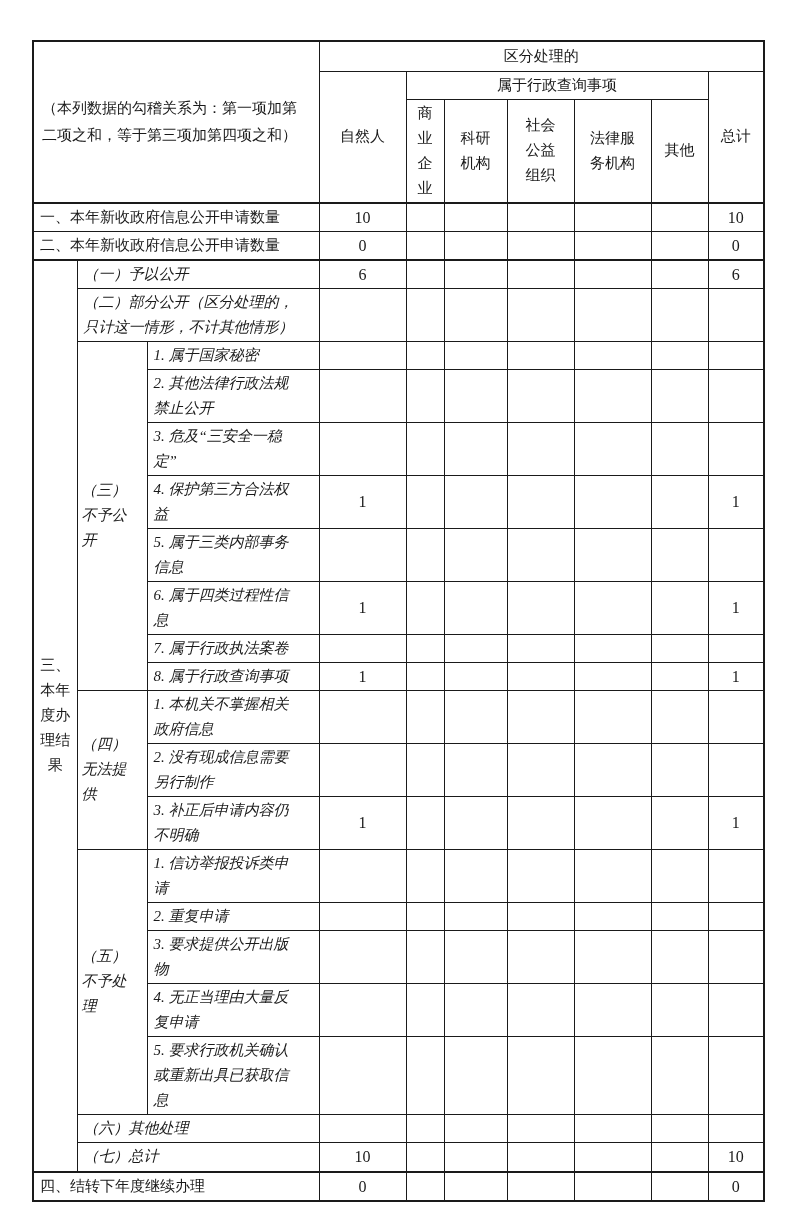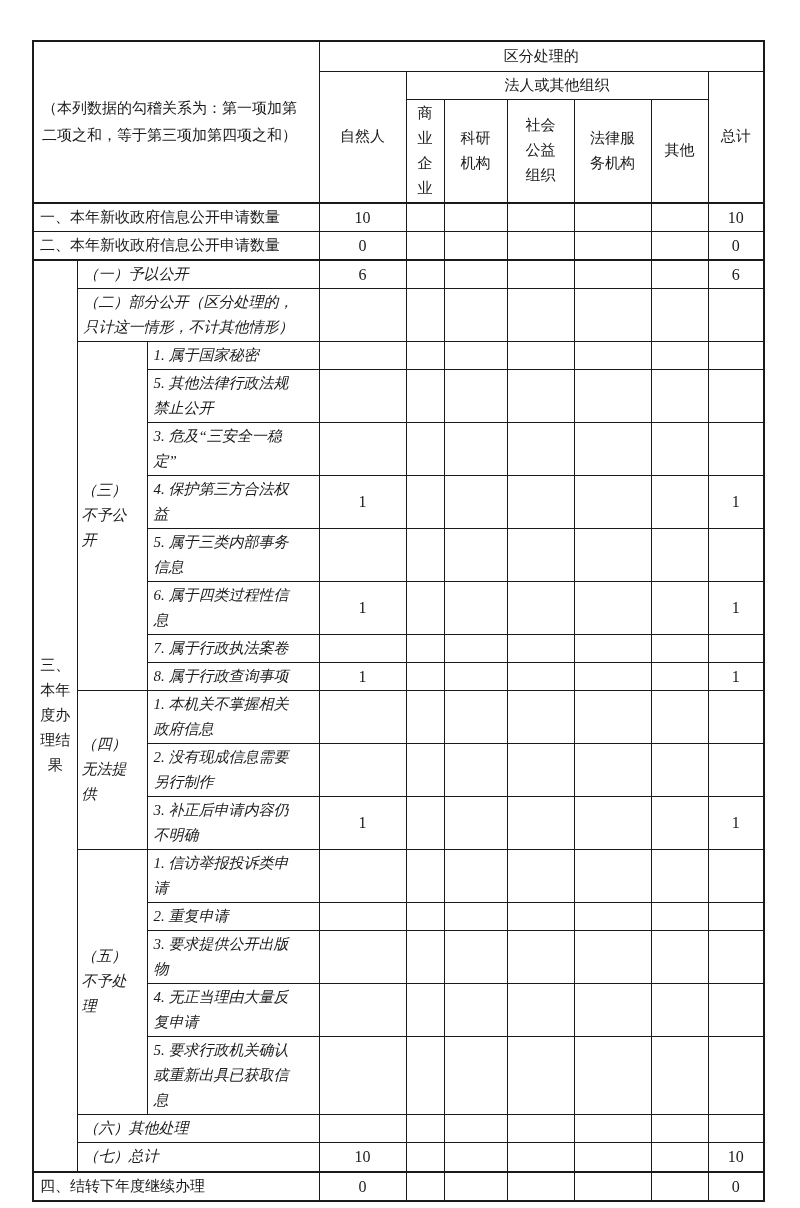--- a/index.html
+++ b/index.html
@@ -40,21 +40,21 @@
       <col style="width:56px">
     </colgroup>
 
     <tbody>
         <tr class="h1">
       <td colspan="3" rowspan="3" class="note-cell">（本列数据的勾稽关系为：第一项加第二项之和，等于第三项加第四项之和）</td>
       <td colspan="7" class="ctr">区分处理的</td>
     </tr>
     <tr class="h2">
       <td rowspan="2" class="ctr">自然人</td>
-      <td colspan="5" class="ctr">法人或其他组织</td>
+      <td colspan="5" class="ctr">属于行政查询事项</td>
       <td rowspan="2" class="ctr">总计</td>
     </tr>
     <tr class="h3">
       <td class="ctr pre">商
 业
 企
 业</td>
       <td class="ctr pre">科研
 机构</td>
       <td class="ctr pre">社会
@@ -122,21 +122,21 @@
       <td class="lbl kai pre">1. 属于国家秘密</td>
       <td class="val"></td>
       <td class="val"></td>
       <td class="val"></td>
       <td class="val"></td>
       <td class="val"></td>
       <td class="val"></td>
       <td class="val"></td>
     </tr>
     <tr class="r52">
-      <td class="lbl kai pre">5. 其他法律行政法规
+      <td class="lbl kai pre">2. 其他法律行政法规
 禁止公开</td>
       <td class="val"></td>
       <td class="val"></td>
       <td class="val"></td>
       <td class="val"></td>
       <td class="val"></td>
       <td class="val"></td>
       <td class="val"></td>
     </tr>
     <tr class="r52">

